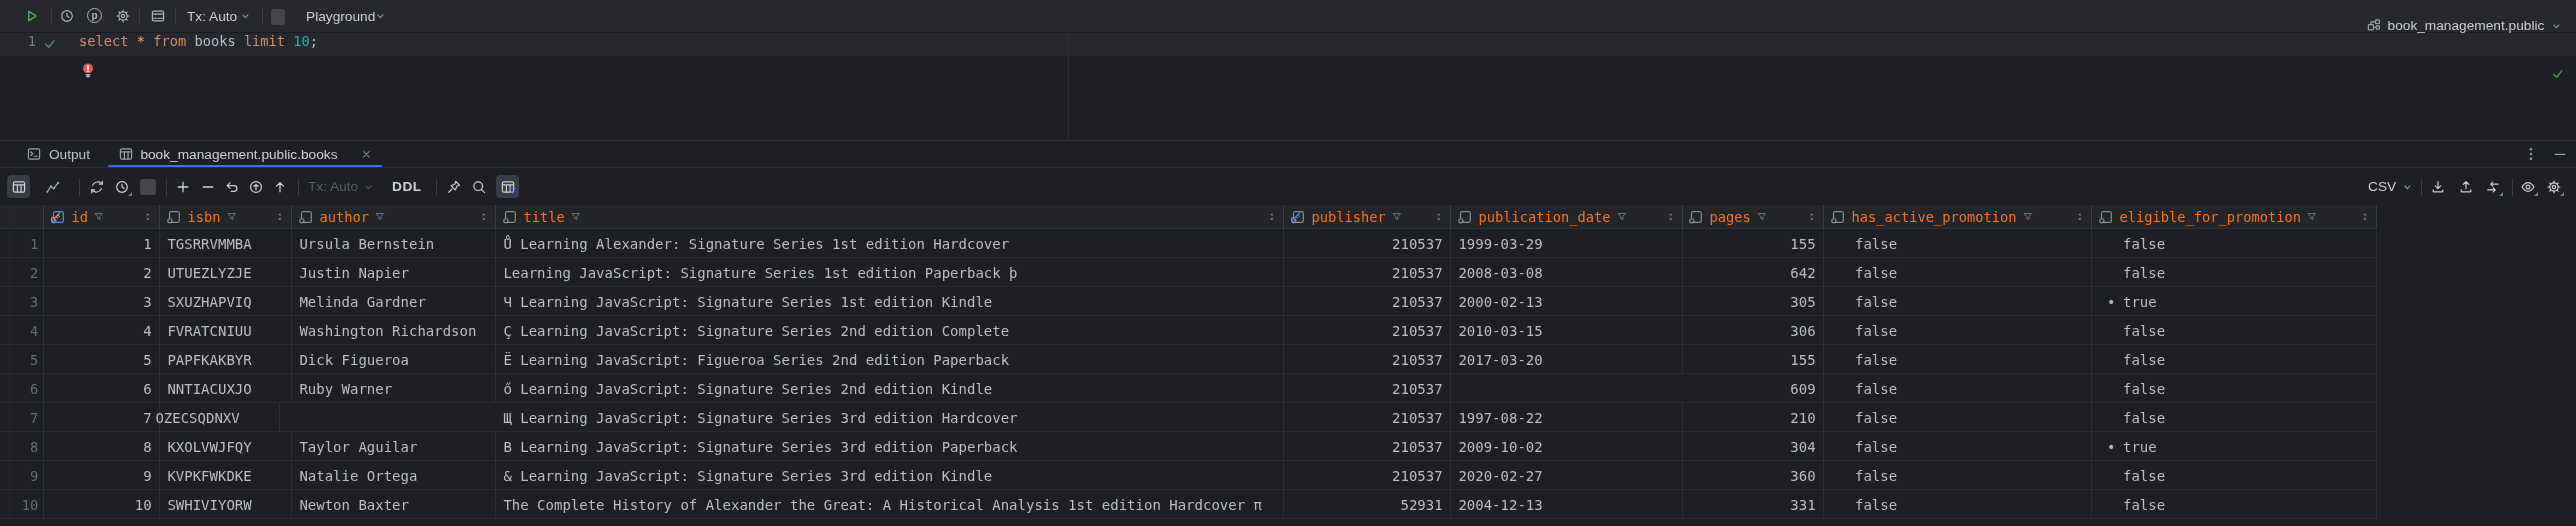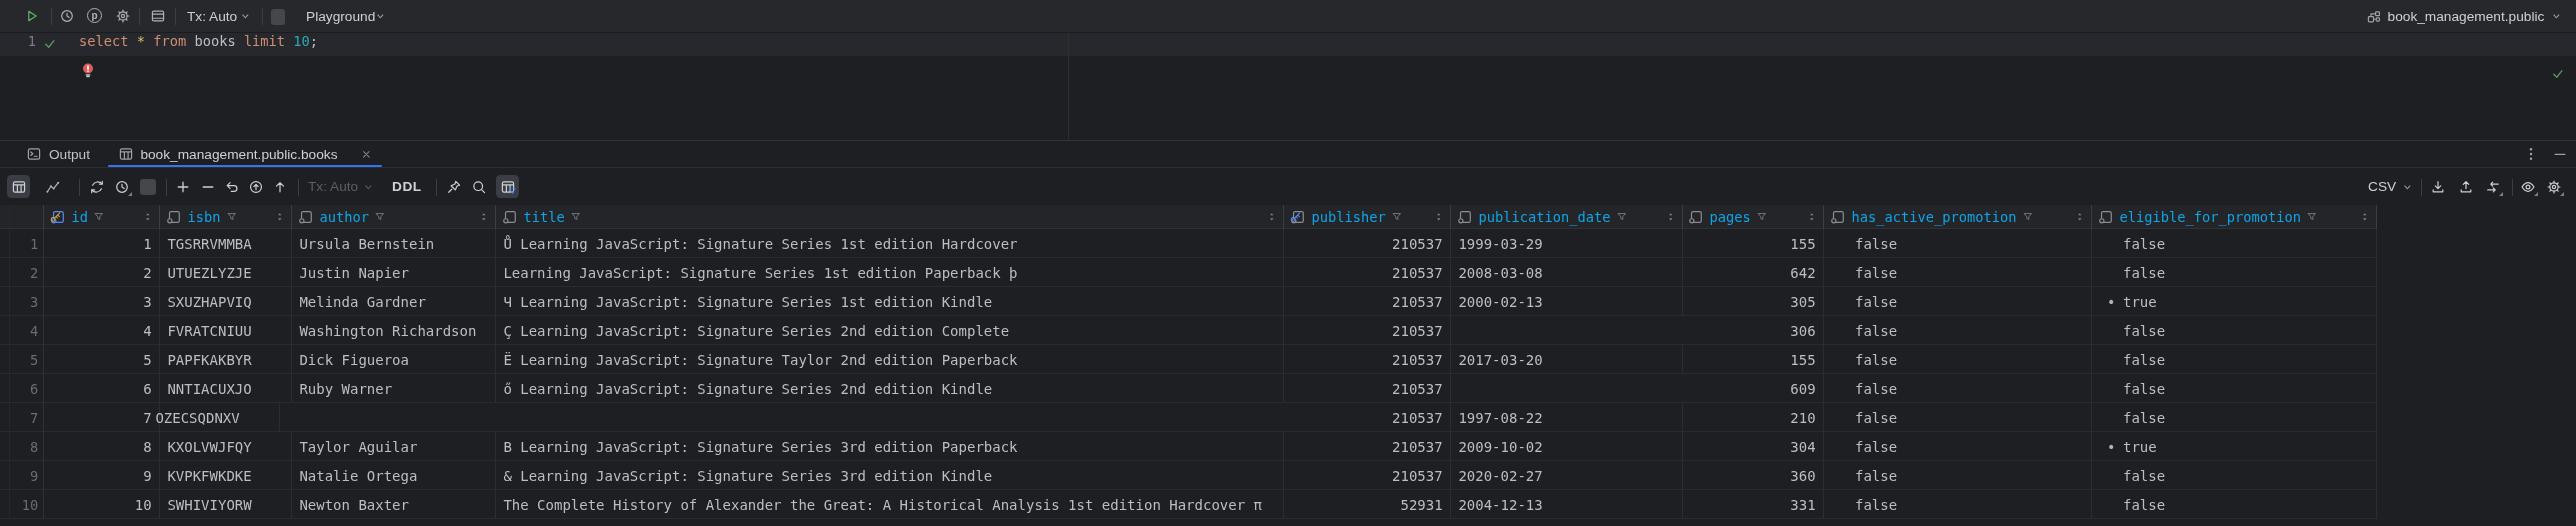--- a/index.html
+++ b/index.html
@@ -18,21 +18,21 @@
   .corner:after{content:"";position:absolute;right:-1.6px;bottom:-0.5px;
      border-left:4.2px solid transparent;border-bottom:4.2px solid #7b7e85}
   
   #topbar{position:absolute;left:0;top:0;width:2576px;height:33px;background:#27282b;border-bottom:0.5px solid #1b1c1e}
   #topbar .tbi{position:absolute;top:8.4px;background:none;border:none;color:#aeb1b8;cursor:pointer}
   #topbar .tlabel{position:absolute;top:0;height:33px;line-height:33px;font-size:13.7px;color:#ced0d6}
   #topbar .vdiv{top:8px;height:17px}
   .circle-letter{display:flex;align-items:center;justify-content:center;width:15px;height:15px;
      border:1.1px solid #aeb1b8;border-radius:50%;font-size:10px;color:#aeb1b8;font-weight:bold}
   .sqicon{position:absolute;border-radius:3.2px;background:#45474c}
-  #schema-combo{position:absolute;right:13.7px;top:0;height:33px;display:flex;align-items:center;gap:5.3px;cursor:pointer}
+  #schema-combo{position:absolute;right:13.7px;top:0;height:33px;display:flex;align-items:flex-end;gap:5.3px;cursor:pointer}
   
   #editor{position:absolute;left:0;top:33px;width:2576px;height:108px;background:#1e1f22}
   #cur-line{position:absolute;left:0;top:0;width:2576px;height:23px;background:#26282e}
   #margin-guide{position:absolute;left:1068px;top:0;height:108px;width:0.5px;background:#2d2f33}
   #line-no{position:absolute;left:18px;top:0;width:18px;height:23px;line-height:23px;text-align:right;
      font:13.7px "DejaVu Sans Mono",monospace;color:#7a7e85}
   #gutter-check{position:absolute;left:43px;top:4.2px;color:#57965c}
   #code-line{position:absolute;left:79px;top:0;height:23px;line-height:23px;white-space:pre;
      font:13.7px "DejaVu Sans Mono",monospace}
   .tk-kw{color:#cf8e6d}.tk-star{color:#e8bf6a}.tk-num{color:#2aacb8}.tk-pl{color:#bcbec4}
@@ -47,21 +47,21 @@
   #gridbar .gbi{position:absolute;top:11px;background:none;border:none;color:#ced0d6;cursor:pointer}
   #gridbar .btn{position:absolute;top:7.4px;width:23px;height:23px;border-radius:4.2px;background:#3a3d43;
      display:flex;align-items:center;justify-content:center;border:none;color:#ced0d6;cursor:pointer}
   #gridbar .glabel{position:absolute;top:0;height:38px;line-height:38px;font-size:13.7px}
   #gridbar .vdiv{top:10.6px;height:17px}
   #filter-overlay{position:absolute;right:1.1px;bottom:1.6px;color:#3574f0}
   
   #thead{position:absolute;left:0;top:205px;width:2377px;height:24px;background:#232528;border-bottom:0.5px solid #2e3136}
   .hcell{position:absolute;top:0;height:24px;display:flex;align-items:center;gap:5.3px;
      padding:0 5.3px 0 6.3px;border-right:0.5px solid #3a3d43;white-space:nowrap;overflow:hidden;
-     font:13.7px "DejaVu Sans Mono",monospace;color:#0ea5e9;cursor:pointer}
+     font:13.7px "DejaVu Sans Mono",monospace;color:#f97316;cursor:pointer}
   .hname{flex:none}
   .hsp{flex:1}
   .funnel{color:#85888f;flex:none}
   .sorter{color:#85888f;flex:none}
   .ticon{position:relative;width:16px;height:16px;flex:none}
   .ticon .base{position:absolute;left:0;top:0}
   .ticon .keyov{position:absolute;left:-1.6px;top:0.5px}
   #tbody{position:absolute;left:0;top:229px;width:2377px;height:290px}
   .trow{position:absolute;left:0;width:2377px;height:29px;border-bottom:0.5px solid #292b2f}
   .gcell{position:absolute;left:0;top:0;width:44px;height:29px;border-right:0.5px solid #2e3136;
@@ -548,21 +548,21 @@
           <use href="#sym-sort"></use>
         </svg>
   </div>
     </div>
   <div id="tbody">
       <div class="trow" style="top:0px">
         <div class="gcell">1</div>
         <div class="cell r" style="left:44px;width:116px">1</div>
         <div class="cell " style="left:160px;width:132px">TGSRRVMMBA</div>
         <div class="cell " style="left:292px;width:204px">Ursula Bernstein</div>
-        <div class="cell " style="left:496px;width:788px">Ů Learning JavaScript: Signature Series 1st edition Hardcover</div>
+        <div class="cell " style="left:496px;width:788px">Ů Learning Alexander: Signature Series 1st edition Hardcover</div>
         <div class="cell r" style="left:1284px;width:167px">210537</div>
         <div class="cell " style="left:1451px;width:232px">1999-03-29</div>
         <div class="cell r" style="left:1682px;width:142px">155</div>
         <div class="cell b" style="left:1824px;width:268px"><span class="dot"></span><span>false</span></div>
         <div class="cell b" style="left:2092px;width:285px"><span class="dot"></span><span>false</span></div>
       </div>
       <div class="trow" style="top:29px">
         <div class="gcell">2</div>
         <div class="cell r" style="left:44px;width:116px">2</div>
         <div class="cell " style="left:160px;width:132px">UTUEZLYZJE</div>
@@ -586,30 +586,31 @@
         <div class="cell b" style="left:1824px;width:268px"><span class="dot"></span><span>false</span></div>
         <div class="cell b" style="left:2092px;width:285px"><span class="dot">•</span><span>true</span></div>
       </div>
       <div class="trow" style="top:87px">
         <div class="gcell">4</div>
         <div class="cell r" style="left:44px;width:116px">4</div>
         <div class="cell " style="left:160px;width:132px">FVRATCNIUU</div>
         <div class="cell " style="left:292px;width:204px">Washington Richardson</div>
         <div class="cell " style="left:496px;width:788px">Ç Learning JavaScript: Signature Series 2nd edition Complete</div>
         <div class="cell r" style="left:1284px;width:167px">210537</div>
+        <div class="cell " style="left:1451px;width:232px">2010-03-15</div>
         <div class="cell r" style="left:1682px;width:142px">306</div>
         <div class="cell b" style="left:1824px;width:268px"><span class="dot"></span><span>false</span></div>
         <div class="cell b" style="left:2092px;width:285px"><span class="dot"></span><span>false</span></div>
       </div>
       <div class="trow" style="top:116px">
         <div class="gcell">5</div>
         <div class="cell r" style="left:44px;width:116px">5</div>
         <div class="cell " style="left:160px;width:132px">PAPFKAKBYR</div>
         <div class="cell " style="left:292px;width:204px">Dick Figueroa</div>
-        <div class="cell " style="left:496px;width:788px">Ë Learning JavaScript: Signature Taylor 2nd edition Paperback</div>
+        <div class="cell " style="left:496px;width:788px">Ë Learning JavaScript: Figueroa Series 2nd edition Paperback</div>
         <div class="cell r" style="left:1284px;width:167px">210537</div>
         <div class="cell " style="left:1451px;width:232px">2017-03-20</div>
         <div class="cell r" style="left:1682px;width:142px">155</div>
         <div class="cell b" style="left:1824px;width:268px"><span class="dot"></span><span>false</span></div>
         <div class="cell b" style="left:2092px;width:285px"><span class="dot"></span><span>false</span></div>
       </div>
       <div class="trow" style="top:145px">
         <div class="gcell">6</div>
         <div class="cell r" style="left:44px;width:116px">6</div>
         <div class="cell " style="left:160px;width:132px">NNTIACUXJO</div>
@@ -617,20 +618,21 @@
         <div class="cell " style="left:496px;width:788px">ő Learning JavaScript: Signature Series 2nd edition Kindle</div>
         <div class="cell r" style="left:1284px;width:167px">210537</div>
         <div class="cell r" style="left:1682px;width:142px">609</div>
         <div class="cell b" style="left:1824px;width:268px"><span class="dot"></span><span>false</span></div>
         <div class="cell b" style="left:2092px;width:285px"><span class="dot"></span><span>false</span></div>
       </div>
       <div class="trow" style="top:174px">
         <div class="gcell">7</div>
         <div class="cell r" style="left:44px;width:116px">7</div>
         <div class="cell " style="left:148px;width:132px">OZECSQDNXV</div>
+        <div class="cell " style="left:496px;width:788px">Щ Learning JavaScript: Signature Series 3rd edition Hardcover</div>
         <div class="cell r" style="left:1284px;width:167px">210537</div>
         <div class="cell " style="left:1451px;width:232px">1997-08-22</div>
         <div class="cell r" style="left:1682px;width:142px">210</div>
         <div class="cell b" style="left:1824px;width:268px"><span class="dot"></span><span>false</span></div>
         <div class="cell b" style="left:2092px;width:285px"><span class="dot"></span><span>false</span></div>
       </div>
       <div class="trow" style="top:203px">
         <div class="gcell">8</div>
         <div class="cell r" style="left:44px;width:116px">8</div>
         <div class="cell " style="left:160px;width:132px">KXOLVWJFQY</div>

